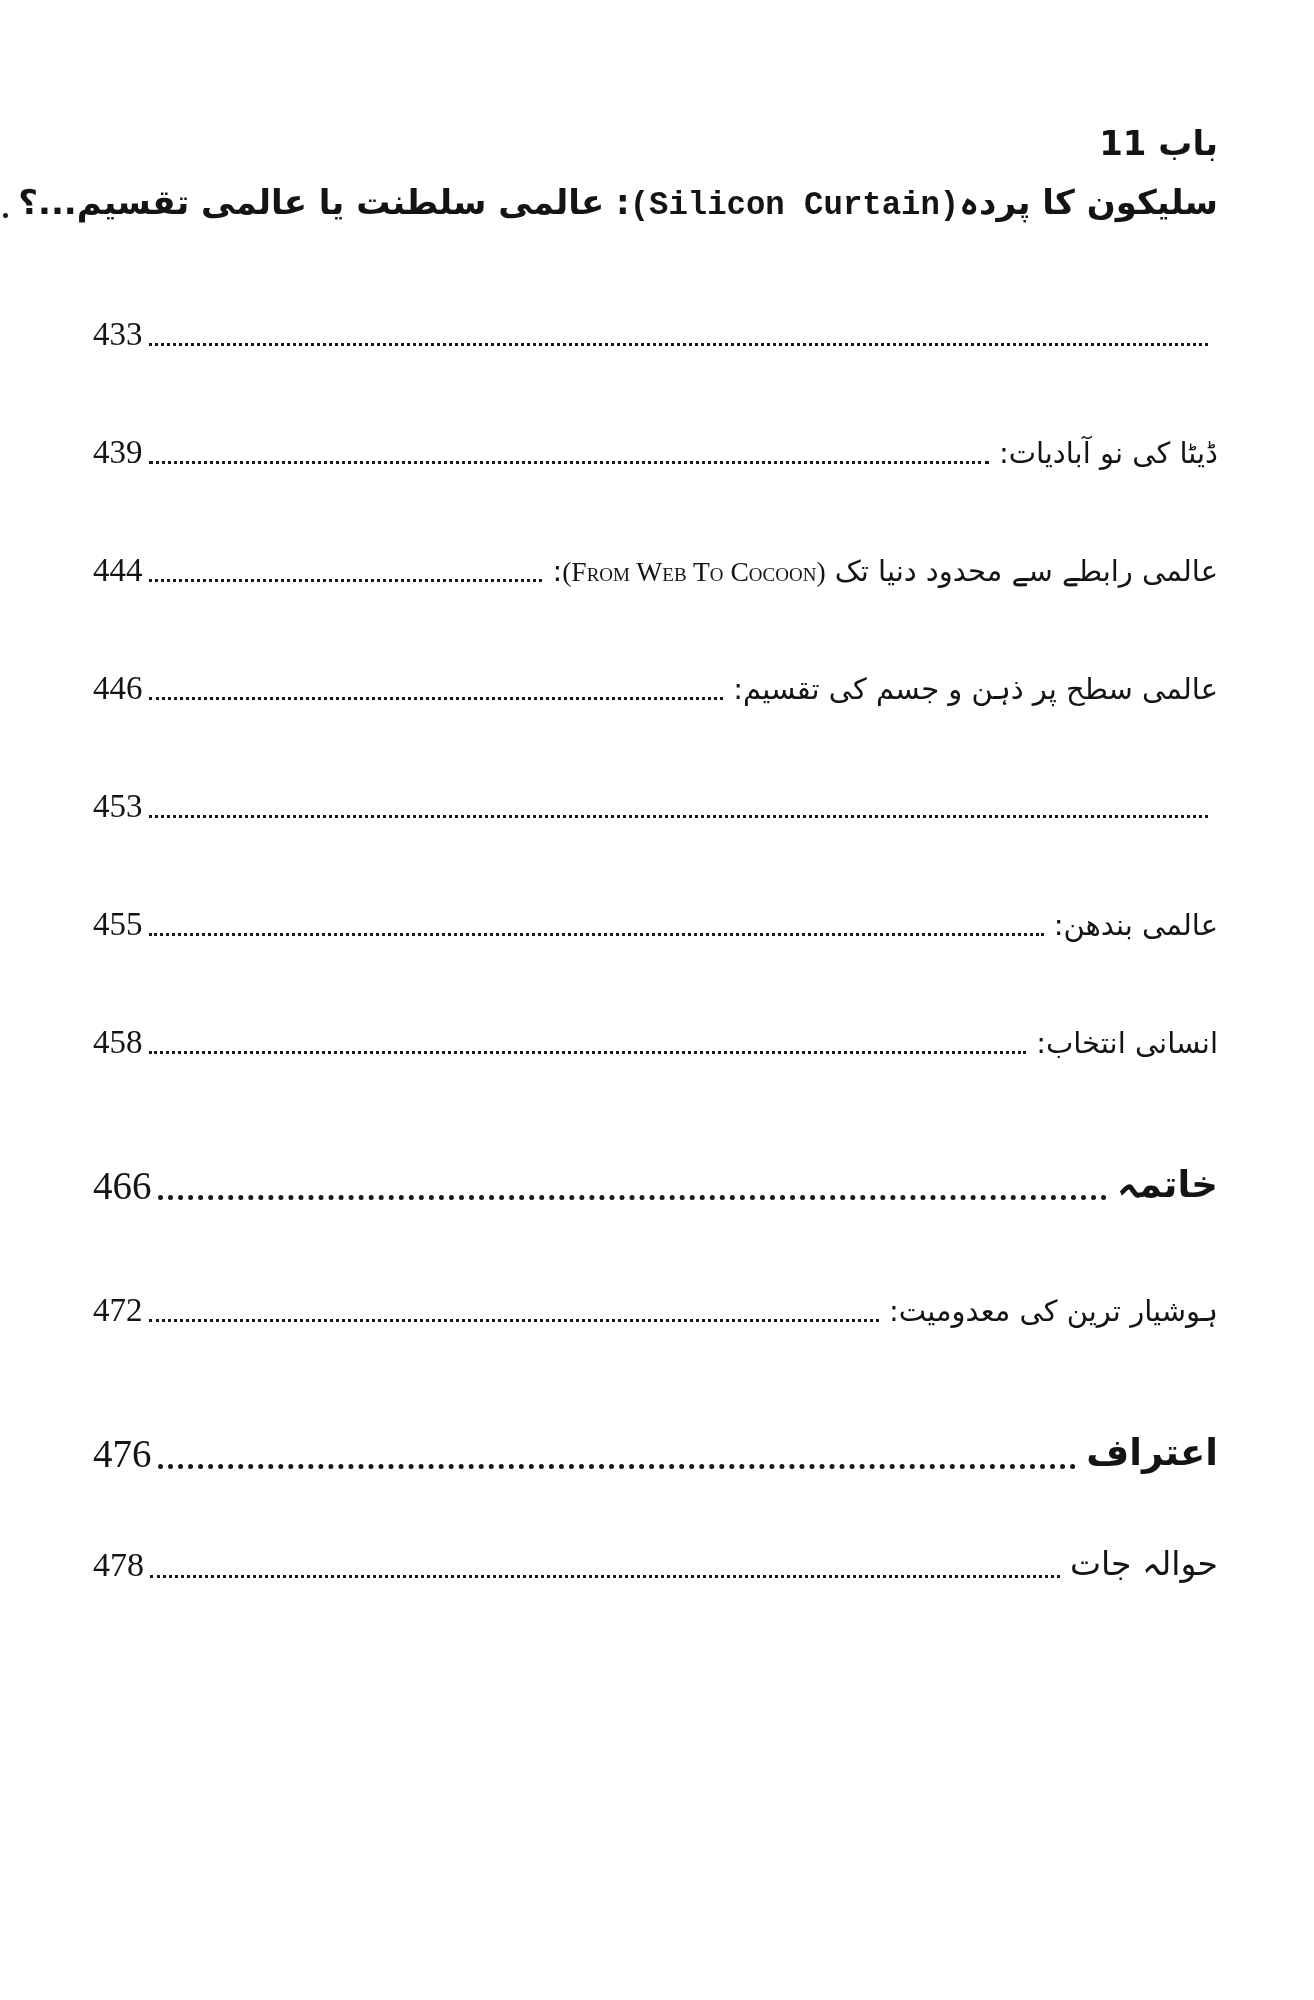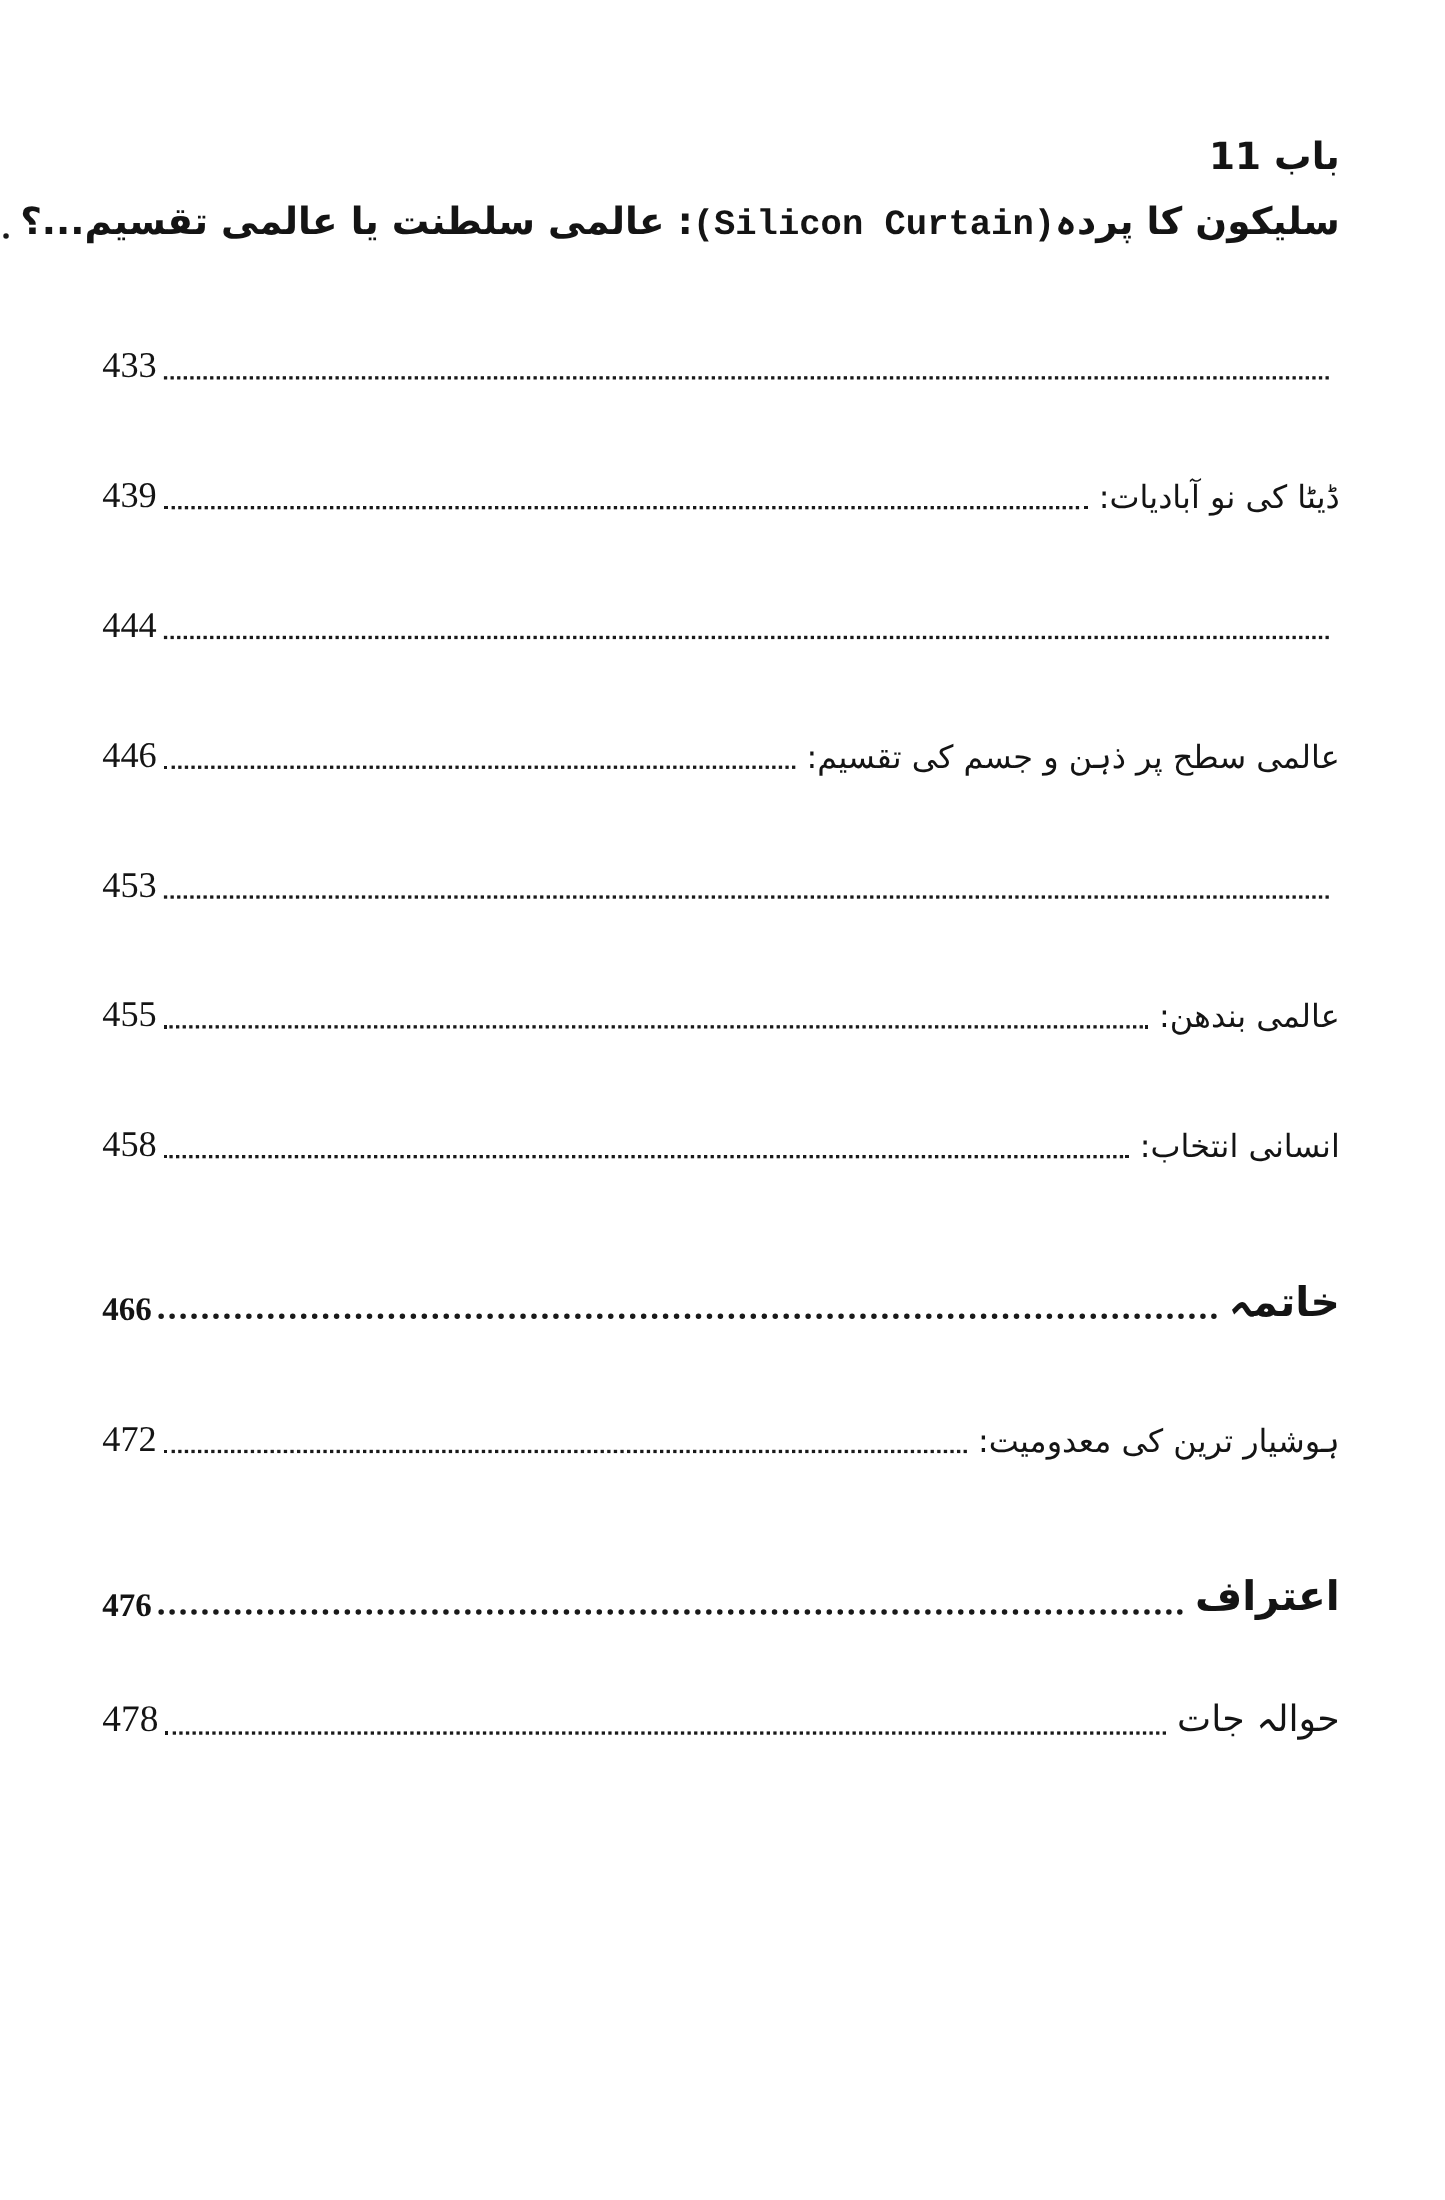--- a/index.html
+++ b/index.html
@@ -53,21 +53,21 @@
   }
   
   .toc-row.chapter { font-size: 34px; font-weight: bold; margin-bottom: 36px; }
   .toc-row.chapter .pagenum { font-size: 26px; font-weight: normal; }
   .toc-row.chapter .leader { border-bottom-width: 5px; margin-bottom: 11px; }
   
   .toc-row.sub { font-size: 29px; font-weight: normal; }
   .toc-row.sub .pagenum { font-size: 33px; margin-top: 48px; }
   
   .toc-row.section { font-size: 37px; font-weight: bold; margin-bottom: 30px; }
-  .toc-row.section .pagenum { font-size: 30px; font-weight: bold; }
+  .toc-row.section .pagenum { font-size: 39px; font-weight: normal; }
   .toc-row.section .leader { border-bottom-width: 5px; margin-bottom: 11px; }
   
   .toc-row.ref { font-size: 33px; font-weight: normal; }
   .toc-row.ref .pagenum { font-size: 34px; }
   
   .toc-row.gap-lg { margin-top: 94px; }
   .toc-row.gap-md { margin-top: 60px; }
   
   .seg { unicode-bidi: embed; }
   .seg.en {
@@ -94,20 +94,21 @@
       <div class="toc-row sub">
         <span class="leader"></span>
         <span class="pagenum">433</span>
       </div>
       <div class="toc-row sub">
         <span class="title"><span class="seg ur">ڈیٹا کی نو آبادیات:</span></span>
         <span class="leader"></span>
         <span class="pagenum">439</span>
       </div>
       <div class="toc-row sub">
+        <span class="title"><span class="seg ur">عالمی رابطے سے محدود دنیا تک </span><span class="seg en-sc">(From Web To Cocoon)</span><span class="seg ur">:</span></span>
         <span class="leader"></span>
         <span class="pagenum">444</span>
       </div>
       <div class="toc-row sub">
         <span class="title"><span class="seg ur">عالمی سطح پر ذہن و جسم کی تقسیم:</span></span>
         <span class="leader"></span>
         <span class="pagenum">446</span>
       </div>
       <div class="toc-row sub">
         <span class="leader"></span>

